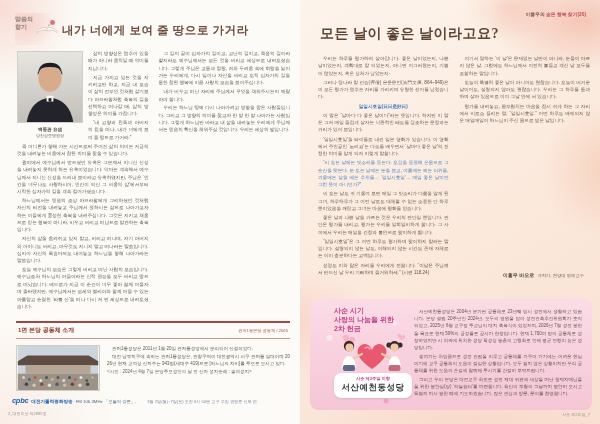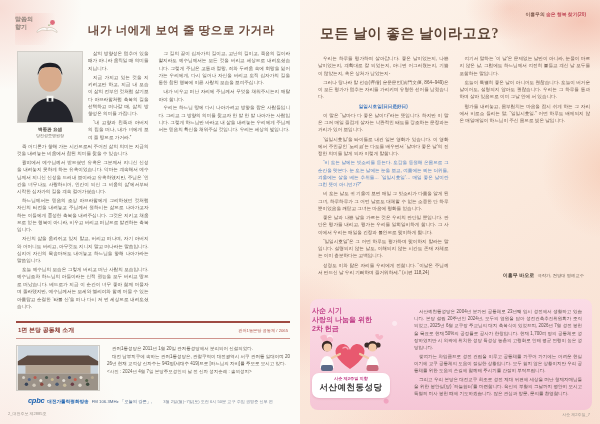--- a/index.html
+++ b/index.html
@@ -19,21 +19,21 @@
       radial-gradient(ellipse 65% 22% at 55% 103%, rgba(248,208,194,.6), transparent 75%),
       radial-gradient(ellipse 20% 10% at 70% 2%, rgba(240,180,160,.4), transparent 75%),
       linear-gradient(150deg,#fdf4ec 0%, #fbe9dc 55%, #f8e0d2 100%); }
 
   
   .badge { position:absolute; left:15px; top:13px; width:56px; height:32px;
     background: radial-gradient(circle at 20% 30%, rgba(246,205,198,.8), transparent 60%); display:flex; gap:2px; }
   .badge-text { font-size:6px; font-weight:bold; color:#8a8078; line-height:1.25; padding-top:3px; }
   .badge svg { margin-top:6px; }
 
-  .l-title { position:absolute; left:88px; top:23px; font-family:"Liberation Serif","DejaVu Serif",serif;
+  .l-title { position:absolute; left:62px; top:23px; font-family:"Liberation Serif","DejaVu Serif",serif;
     font-size:11.5px; font-weight:bold; color:#6d4c3e; letter-spacing:.6px; white-space:nowrap; }
 
   .cols { position:absolute; left:17px; top:50px; width:273px; height:270px;
     column-count:2; column-gap:10px; column-fill:auto; overflow:hidden;
     font-size:4.6px; line-height:1.6; color:#5d554c; text-align:justify; }
   .cols p { margin:0 0 1.5px; text-indent:5px; word-break:break-all; }
 
   .priest { float:left; width:66px; margin:1px 5px 2px 0; text-align:center; }
   .priest svg { display:block; width:66px; height:72px; border:1px solid #d2cfc9; background:#dddad4; }
   .cap1 { font-size:4.6px; font-weight:bold; color:#4a443e; margin-top:2.5px; }
@@ -44,21 +44,21 @@
   .comm-head { border-top:2px solid #9e4a42; border-bottom:1px solid #cf948d;
     display:flex; justify-content:space-between; align-items:center; padding:3px 2px 2.5px; }
   .comm-title { font-size:6px; font-weight:bold; color:#8a3a32; }
   .comm-tag { font-size:4.2px; color:#b0554c; }
   .comm-body { display:flex; gap:7px; margin-top:6px; }
   .comm-photo { width:84px; height:46px; flex:none; border:1px solid #cfccc6; }
   .comm-text { flex:1; font-size:4.5px; line-height:1.62; color:#5d554c; text-align:justify; }
   .comm-text p { margin:0 0 1px; text-indent:5px; word-break:break-all; }
   .comm-caption { text-indent:0 !important; color:#6a6258; }
 
-  .cpbc-row { position:absolute; left:28px; top:396px; display:flex; align-items:baseline; gap:3px; white-space:nowrap; }
+  .cpbc-row { position:absolute; left:12px; top:396px; display:flex; align-items:baseline; gap:3px; white-space:nowrap; }
   .cpbc-logo { font-size:7.5px; font-weight:bold; font-style:italic; color:#1d63b0; letter-spacing:-.3px; }
   .cpbc-station { font-size:4.6px; font-weight:bold; color:#1d63b0; }
   .cpbc-prog { font-size:4.3px; color:#50688a; }
   .cpbc-sched { font-size:4.1px; color:#7d889a; margin-left:8px; }
   .l-footer { position:absolute; left:8px; top:411px; font-size:4px; color:#9a948c; }
 
   
   .r-colhead { position:absolute; right:14px; top:11px; font-size:4.8px; white-space:nowrap; }
   .r-colhead .a { color:#7a564a; font-weight:bold; }
   .r-colhead .b { color:#c04a58; font-weight:bold; }
@@ -75,21 +75,21 @@
 
   
   .don { position:absolute; left:10px; top:299px; width:282px; height:111px; border-radius:8px; overflow:hidden;
     background:
       radial-gradient(circle at 12% 78%, rgba(255,255,255,.55) 3px, transparent 4px),
       radial-gradient(circle at 30% 22%, rgba(255,255,255,.45) 2px, transparent 3px),
       radial-gradient(circle at 7% 35%, rgba(255,255,255,.5) 2.5px, transparent 3.5px),
       radial-gradient(circle at 27% 92%, rgba(236,130,170,.5) 2px, transparent 3px),
       linear-gradient(180deg,#fbdce6,#f5c6d6);
     display:flex; }
-  .don-left { width:98px; flex:none; position:relative; padding:7px 0 0 2px; }
+  .don-left { width:98px; flex:none; position:relative; padding:7px 0 0 24px; }
   .don-head { font-size:7px; font-weight:bold; color:#c2448a; line-height:1.3; }
   .don-left svg.ill { display:block; width:80px; height:38px; margin:1px 0 1px -2px; }
   .don-label { width:78px; background:#fff; border-radius:7px; text-align:center; padding:3px 2px 3.5px; box-shadow:0 1px 2px rgba(160,60,100,.18); }
   .don-label-small { font-size:4.2px; font-weight:bold; color:#c2448a; }
   .don-label-big { font-size:8.5px; font-weight:bold; color:#3c3a3a; letter-spacing:.5px; margin-top:1px; }
   .don-right { flex:1; padding:9px 10px 0 6px; font-size:4.5px; line-height:1.6; color:#5d554c; text-align:justify; }
   .don-right p { margin:0 0 1.5px; text-indent:5px; word-break:break-all; }
   .r-footer { position:absolute; right:10px; top:412px; font-size:4px; color:#9a948c; }
 </style>
 </head>

